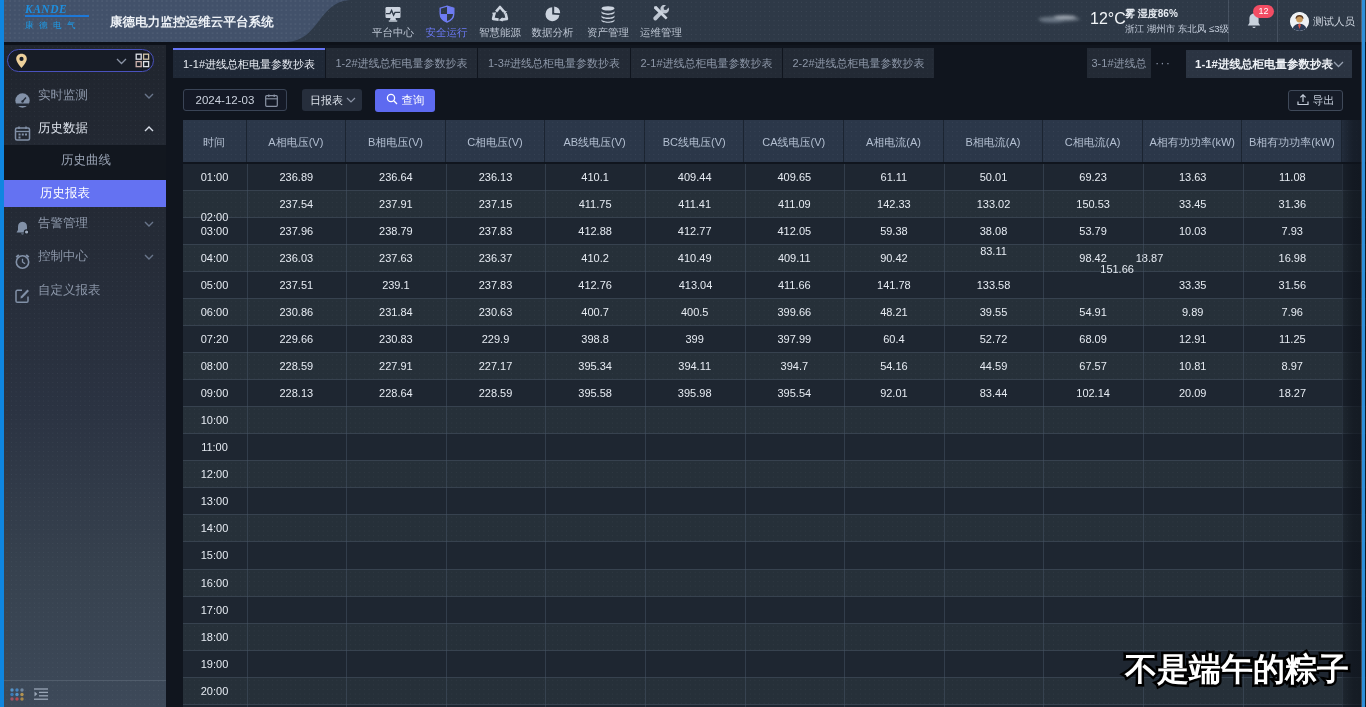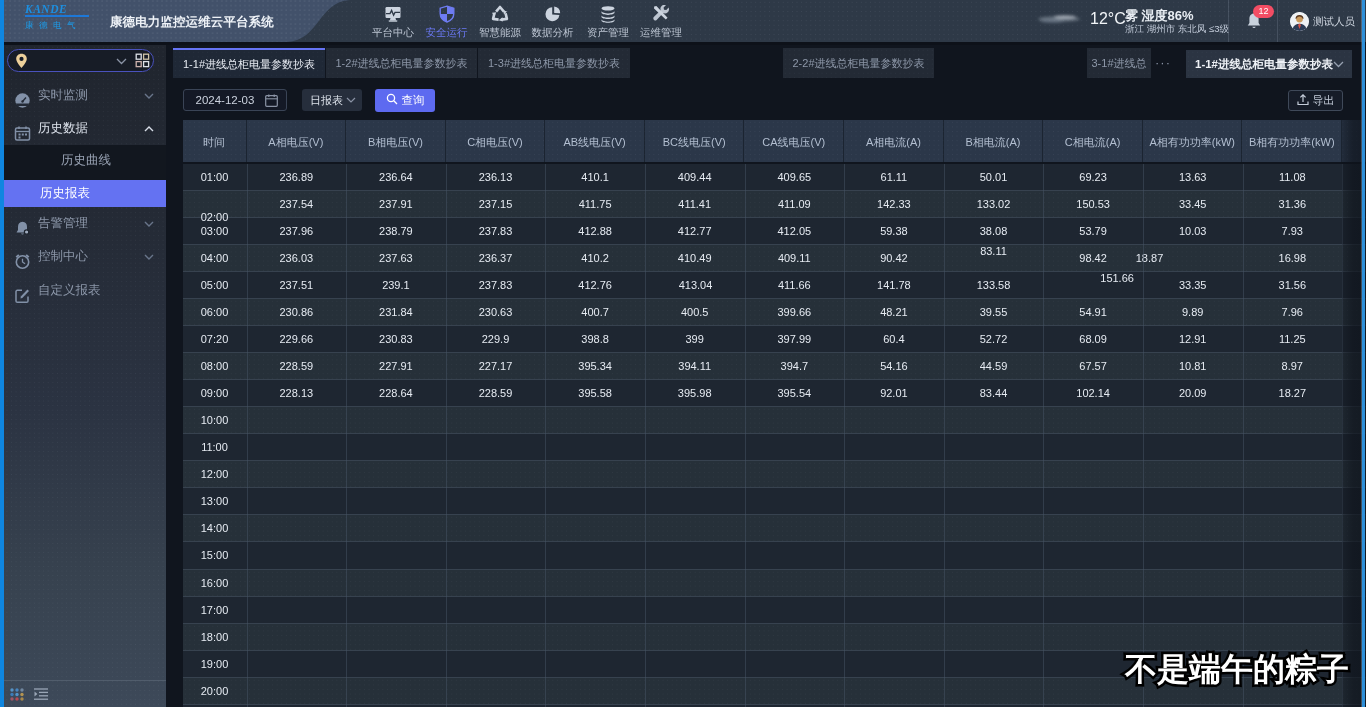--- a/index.html
+++ b/index.html
@@ -14,21 +14,21 @@
 #logo .cn { font-size:8.5px; letter-spacing:5.5px; margin-top:3px; color:#1d9ae6; white-space:nowrap; }
 #title { position:absolute; left:110px; top:14px; font-size:12.5px; font-weight:bold; color:#eef2f7;
   letter-spacing:0.1px; z-index:5; }
 .nav { position:absolute; top:5px; width:54px; text-align:center; z-index:5; }
 .nav .nico { height:19px; }
 .nav .nlbl { font-size:10.5px; color:#bcc5d2; margin-top:2px; white-space:nowrap; }
 .nav.active .nlbl { color:#6b79f5; }
 #weather { position:absolute; left:1020px; top:0; height:42px; z-index:5; }
 #fog { position:absolute; left:12px; top:9px; }
 #temp { position:absolute; left:70px; top:10px; font-size:16px; color:#f2f5f8; }
-#wline1 { position:absolute; left:105px; top:7px; font-size:13px; color:#e8edf3; font-weight:bold; white-space:nowrap; }
+#wline1 { position:absolute; left:105px; top:7px; font-size:10px; color:#e8edf3; font-weight:bold; white-space:nowrap; }
 #wline2 { position:absolute; left:105px; top:23px; font-size:9.5px; color:#c3ccda; white-space:nowrap; }
 .vdiv { position:absolute; top:0px; height:42px; width:1px; background:rgba(190,205,225,0.16); z-index:5; }
 #bellwrap { position:absolute; left:1246px; top:12px; z-index:5; }
 #badge { position:absolute; left:1253px; top:5px; width:21px; height:13px; background:#f34d64; border-radius:7px;
   color:#fff; font-size:9px; text-align:center; line-height:13px; z-index:6; }
 #avatar { position:absolute; left:1290px; top:12px; width:19px; height:19px; border-radius:50%; background:#e8ecf0; z-index:5; overflow:hidden; }
 #uname { position:absolute; left:1313px; top:15px; font-size:10.5px; color:#d2d9e3; z-index:5; }
 #leftedge { position:absolute; left:0; top:0; width:4px; height:707px; background:#0f86e0; z-index:60; }
 #rightedge { position:absolute; left:1362px; top:0; width:3px; height:707px; background:#2e8fd8; z-index:60; }
 #hdrline { position:absolute; left:0; top:42px; width:1366px; height:3px; background:#0d1119; z-index:29; }
@@ -297,20 +297,21 @@
           <path d="M0 11.2 H14"></path>
         </g>
         <path d="M0.5 3.6 L3.4 6.1 L0.5 8.6 Z" fill="#9aa6b6"></path>
       </svg>
   </div>
 </div>
 <div id="main">
   <div class="tab active" style="left:7px;width:152px;">1-1#进线总柜电量参数抄表</div>
     <div class="tab" style="left:160px;width:151px;">1-2#进线总柜电量参数抄表</div>
     <div class="tab" style="left:312px;width:152px;">1-3#进线总柜电量参数抄表</div>
+    <div class="tab" style="left:465px;width:151px;">2-1#进线总柜电量参数抄表</div>
     <div class="tab" style="left:617px;width:151px;">2-2#进线总柜电量参数抄表</div>
     <div class="tab" style="left:921px;width:64px;">3-1#进线总</div>
   <div id="tabdots">···</div>
   <div id="tabsel">1-1#进线总柜电量参数抄表<svg width="11" height="7" viewBox="0 0 11 7">
         <path d="M1 1 L5.5 5.5 L10 1" stroke="#97a1b1" stroke-width="1.3" fill="none"></path>
       </svg></div>
   <div id="datebox">2024-12-03<svg width="13" height="13" viewBox="0 0 13 13">
         <rect x="0.7" y="1.7" width="11.6" height="10.6" rx="1" fill="none" stroke="#8a93a5" stroke-width="1.2"></rect>
         <path d="M0.7 4.8 H12.3" stroke="#8a93a5" stroke-width="1.1"></path>
         <path d="M3.8 0.4 V3 M9.2 0.4 V3" stroke="#8a93a5" stroke-width="1.2"></path>
@@ -398,21 +399,21 @@
     <div class="tr odd" style="top:152.28px;height:27.07px;"></div>
     <div class="tc t0" style="top:152.28px;left:0;width:64.0px;height:27.07px;">05:00</div>
     <div class="tc" style="top:152.28px;left:64.0px;width:99.6px;height:27.07px;">237.51</div>
     <div class="tc" style="top:152.28px;left:163.6px;width:99.6px;height:27.07px;">239.1</div>
     <div class="tc" style="top:152.28px;left:263.2px;width:99.6px;height:27.07px;">237.83</div>
     <div class="tc" style="top:152.28px;left:362.8px;width:99.6px;height:27.07px;">412.76</div>
     <div class="tc" style="top:152.28px;left:468px;width:90px;height:27.07px;">413.04</div>
     <div class="tc" style="top:152.28px;left:562.0px;width:99.6px;height:27.07px;">411.66</div>
     <div class="tc" style="top:152.28px;left:661.6px;width:99.6px;height:27.07px;">141.78</div>
     <div class="tc" style="top:152.28px;left:761.2px;width:99.6px;height:27.07px;">133.58</div>
-    <div class="tc" style="top:145px;left:860.8px;width:99.6px;height:27.07px;padding-left:48px;">151.66</div>
+    <div class="tc" style="top:136px;left:860.8px;width:99.6px;height:27.07px;padding-left:48px;">151.66</div>
     <div class="tc" style="top:152.28px;left:960.4px;width:99.6px;height:27.07px;">33.35</div>
     <div class="tc" style="top:152.28px;left:1060.0px;width:99.6px;height:27.07px;">31.56</div>
     <div class="tr even" style="top:179.35px;height:27.07px;"></div>
     <div class="tc t0" style="top:179.35px;left:0;width:64.0px;height:27.07px;">06:00</div>
     <div class="tc" style="top:179.35px;left:64.0px;width:99.6px;height:27.07px;">230.86</div>
     <div class="tc" style="top:179.35px;left:163.6px;width:99.6px;height:27.07px;">231.84</div>
     <div class="tc" style="top:179.35px;left:263.2px;width:99.6px;height:27.07px;">230.63</div>
     <div class="tc" style="top:179.35px;left:362.8px;width:99.6px;height:27.07px;">400.7</div>
     <div class="tc" style="top:179.35px;left:462.4px;width:99.6px;height:27.07px;">400.5</div>
     <div class="tc" style="top:179.35px;left:562.0px;width:99.6px;height:27.07px;">399.66</div>

